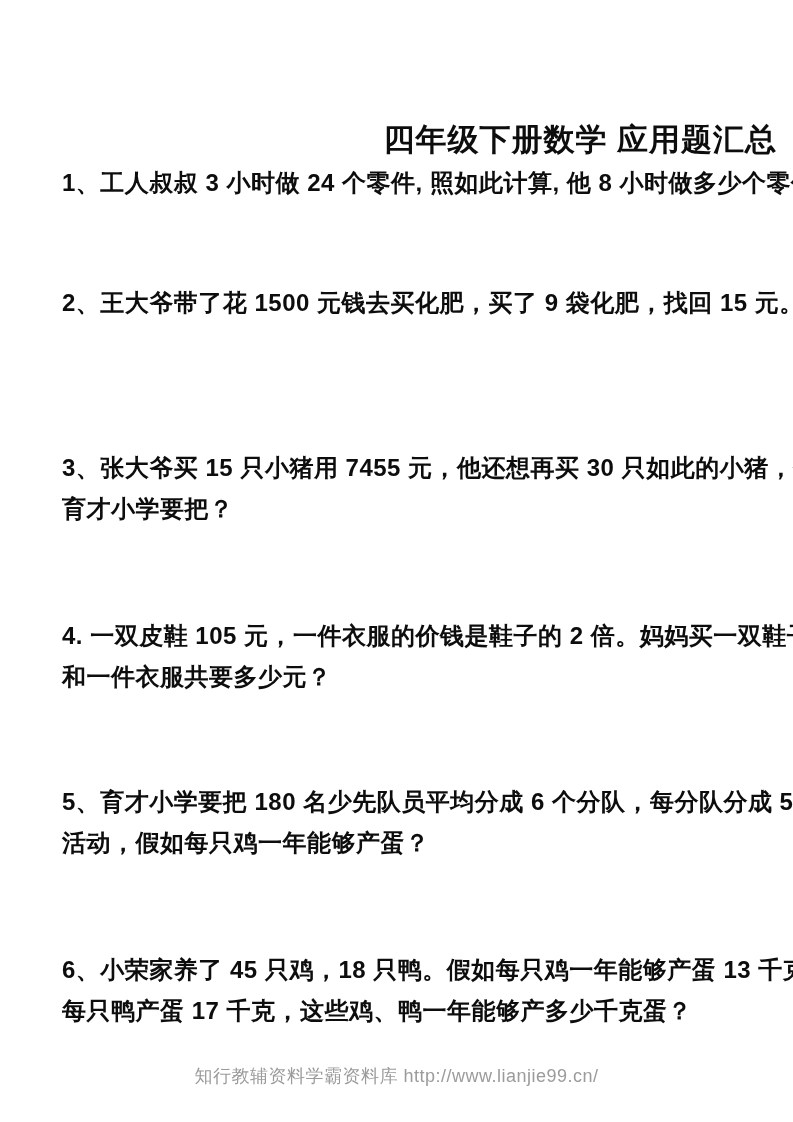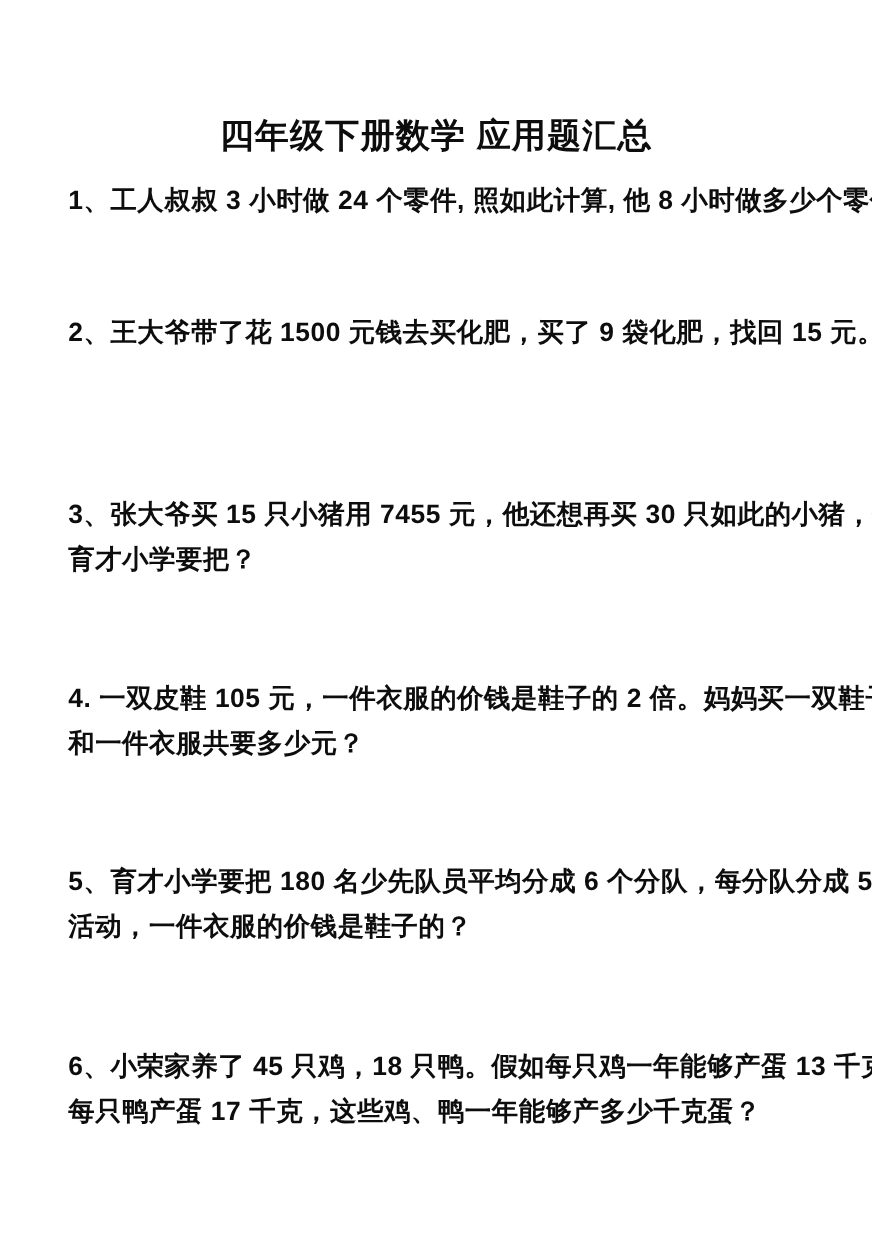--- a/index.html
+++ b/index.html
@@ -13,22 +13,22 @@
     height: 1122px;
     background: #ffffff;
     overflow: hidden;
     font-family: "Liberation Sans", "DejaVu Sans", sans-serif;
   }
   .title {
     position: absolute;
     top: 103px;
     left: 0;
     right: 0;
-    margin: 0;
-    text-align: center;
+    margin: 16px;
+    text-align: right;
     font-size: 31px;
     font-weight: 700;
     color: #0d0d0d;
     letter-spacing: 1px;
     line-height: 42px;
   }
   .question {
     position: absolute;
     left: 62px;
     right: 40px;
@@ -80,22 +80,23 @@
     <div class="qline">育才小学要把？</div>
   </div>
 
   <div class="question q4">
     <div class="qline">4. 一双皮鞋 105 元，一件衣服的价钱是鞋子的 2 倍。妈妈买一双鞋子</div>
     <div class="qline">和一件衣服共要多少元？</div>
   </div>
 
   <div class="question q5">
     <div class="qline">5、育才小学要把 180 名少先队员平均分成 6 个分队，每分队分成 5 组</div>
-    <div class="qline">活动，一件衣服的价钱是鞋子的？</div>
+    <div class="qline">活动，假如每只鸡一年能够产蛋？</div>
   </div>
 
   <div class="question q6">
     <div class="qline">6、小荣家养了 45 只鸡，18 只鸭。假如每只鸡一年能够产蛋 13 千克，</div>
     <div class="qline">每只鸭产蛋 17 千克，这些鸡、鸭一年能够产多少千克蛋？</div>
   </div>
 
+  <div class="footer">知行教辅资料学霸资料库 http://www.lianjie99.cn/</div>
 
 </div>
 
 </body></html>

